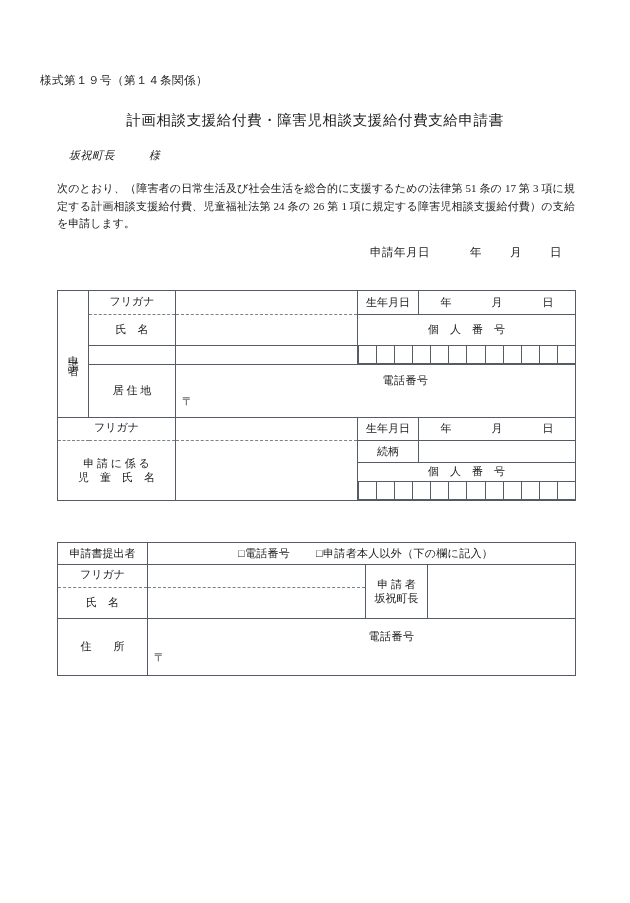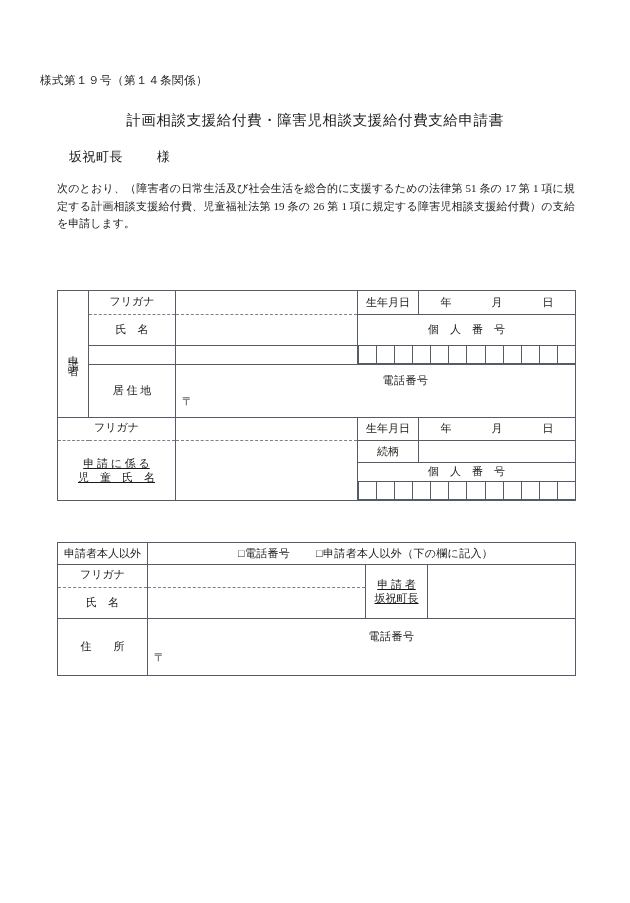--- a/index.html
+++ b/index.html
@@ -42,23 +42,24 @@
     text-align: center;
     font-size: 14.5px;
     letter-spacing: 0.6px;
     white-space: nowrap;
   }
 
   .addressee {
     position: absolute;
     left: 69px;
     top: 136px;
-    font-size: 13px;
+    font-size: 11px;
     letter-spacing: 0.5px;
     white-space: nowrap;
+    font-style: italic;
   }
   .addressee .sama {
     display: inline-block;
     margin-left: 34px;
   }
 
   .body-para {
     position: absolute;
     left: 57px;
     top: 168px;
@@ -164,38 +165,40 @@
     text-align: left;
     padding-left: 8px !important;
     white-space: nowrap;
     letter-spacing: 0.3px;
   }
   .checkline .opt2 { margin-left: 26px; }
 
   .two-line {
     line-height: 16px;
     white-space: nowrap;
-    text-decoration: underline;
   }
 </style>
 </head>
 <body>
 
 <div class="page">
 
   <div class="form-no">様式第１９号（第１４条関係）</div>
 
   <div class="doc-title">計画相談支援給付費・障害児相談支援給付費支給申請書</div>
 
   <div class="addressee">
     <span>坂祝町長</span><span class="sama">様</span>
   </div>
 
-  <div class="body-para">次のとおり、（障害者の日常生活及び社会生活を総合的に支援するための法律第 51 条の 17 第 1 項に規定する計画相談支援給付費、児童福祉法第 19 条の 26 第 1 項に規定する障害児相談支援給付費）の支給を申請します。</div>
-
+  <div class="body-para">次のとおり、（障害者の日常生活及び社会生活を総合的に支援するための法律第 51 条の 17 第 3 項に規定する計画相談支援給付費、児童福祉法第 24 条の 26 第 1 項に規定する障害児相談支援給付費）の支給を申請します。</div>
+
+  <div class="date-line">
+    <span class="dl-label">申請年月日</span><span class="dl-y">年</span><span class="dl-m">月</span><span class="dl-d">日</span>
+  </div>
 
   <table class="tbl" id="table-applicant">
     <colgroup>
       <col style="width:31px">
       <col style="width:87px">
       <col style="width:182px">
       <col style="width:61px">
       <col style="width:157px">
     </colgroup>
     <tbody>
@@ -305,21 +308,21 @@
   <table class="tbl" id="table-submitter">
     <colgroup>
       <col style="width:90px">
       <col style="width:218px">
       <col style="width:62px">
       <col style="width:148px">
     </colgroup>
     <tbody>
 
       <tr>
-        <td style="height:21px">申請者本人以外</td>
+        <td style="height:21px">申請書提出者</td>
         <td colspan="3" class="checkline">
           <span>□電話番号</span><span class="opt2">□申請者本人以外（下の欄に記入）</span>
         </td>
       </tr>
 
       <tr>
         <td class="dashed-bottom" style="height:22px">フリガナ</td>
         <td class="dashed-bottom cell-blank"></td>
         <td rowspan="2" class="two-line">
           <span>申 請 者</span><br>

